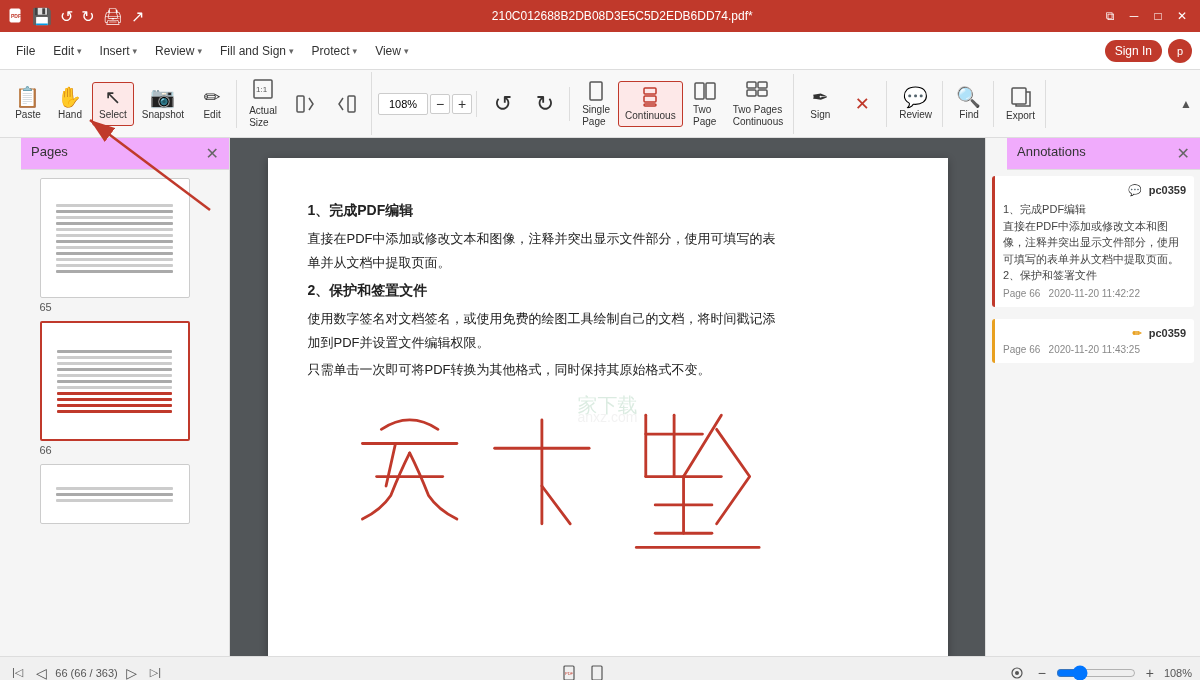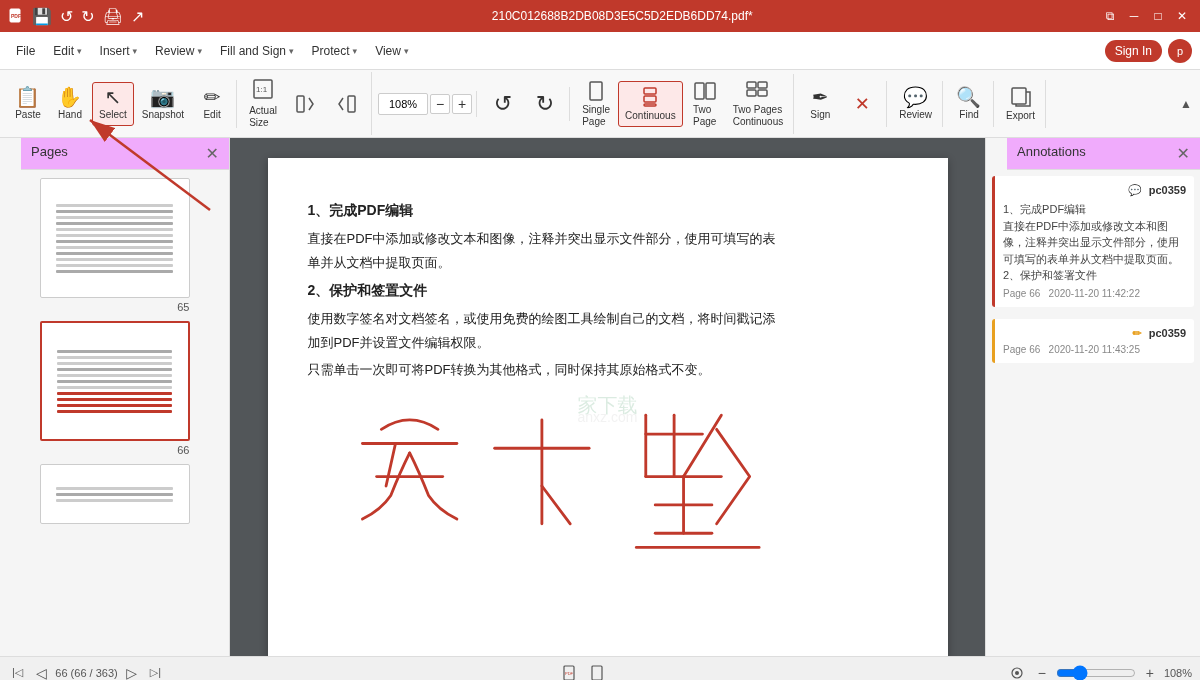--- a/index.html
+++ b/index.html
@@ -136,21 +136,21 @@
       padding: 8px;
       display: flex;
       flex-direction: column;
       gap: 8px;
       align-items: center;
     }
     .page-thumb {
       cursor: pointer;
       display: flex;
       flex-direction: column;
-      align-items: flex-end;
+      align-items: flex-start;
       gap: 3px;
     }
     .page-img {
       width: 150px;
       height: 120px;
       background: white;
       border: 1px solid #ccc;
       border-radius: 2px;
       display: flex;
       align-items: center;

